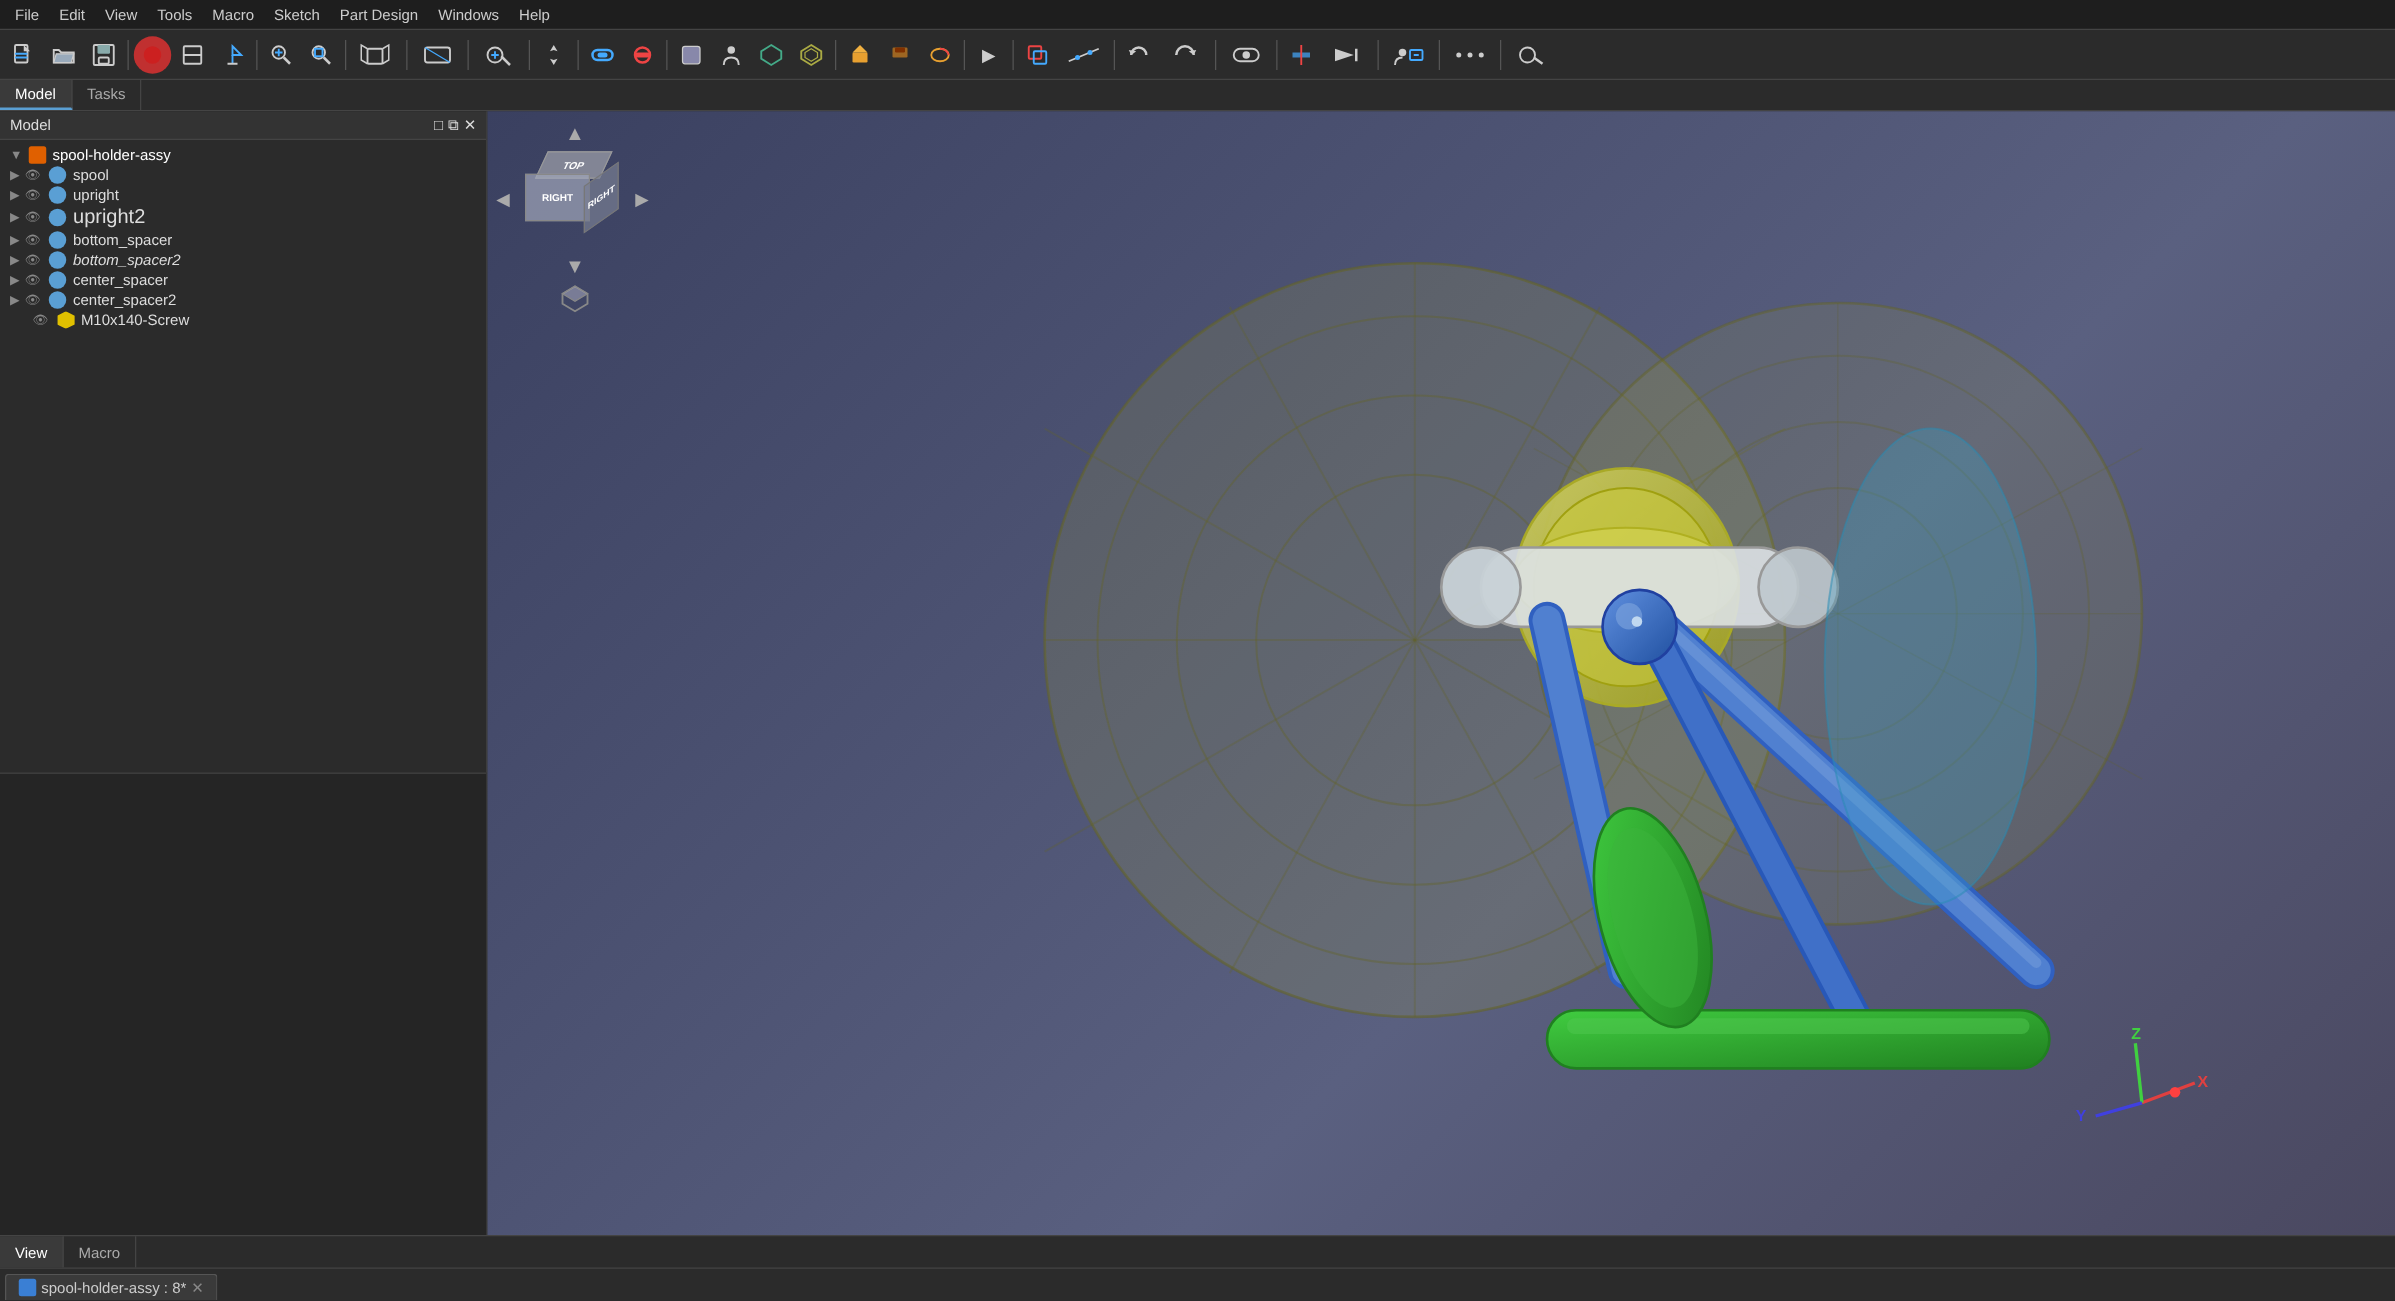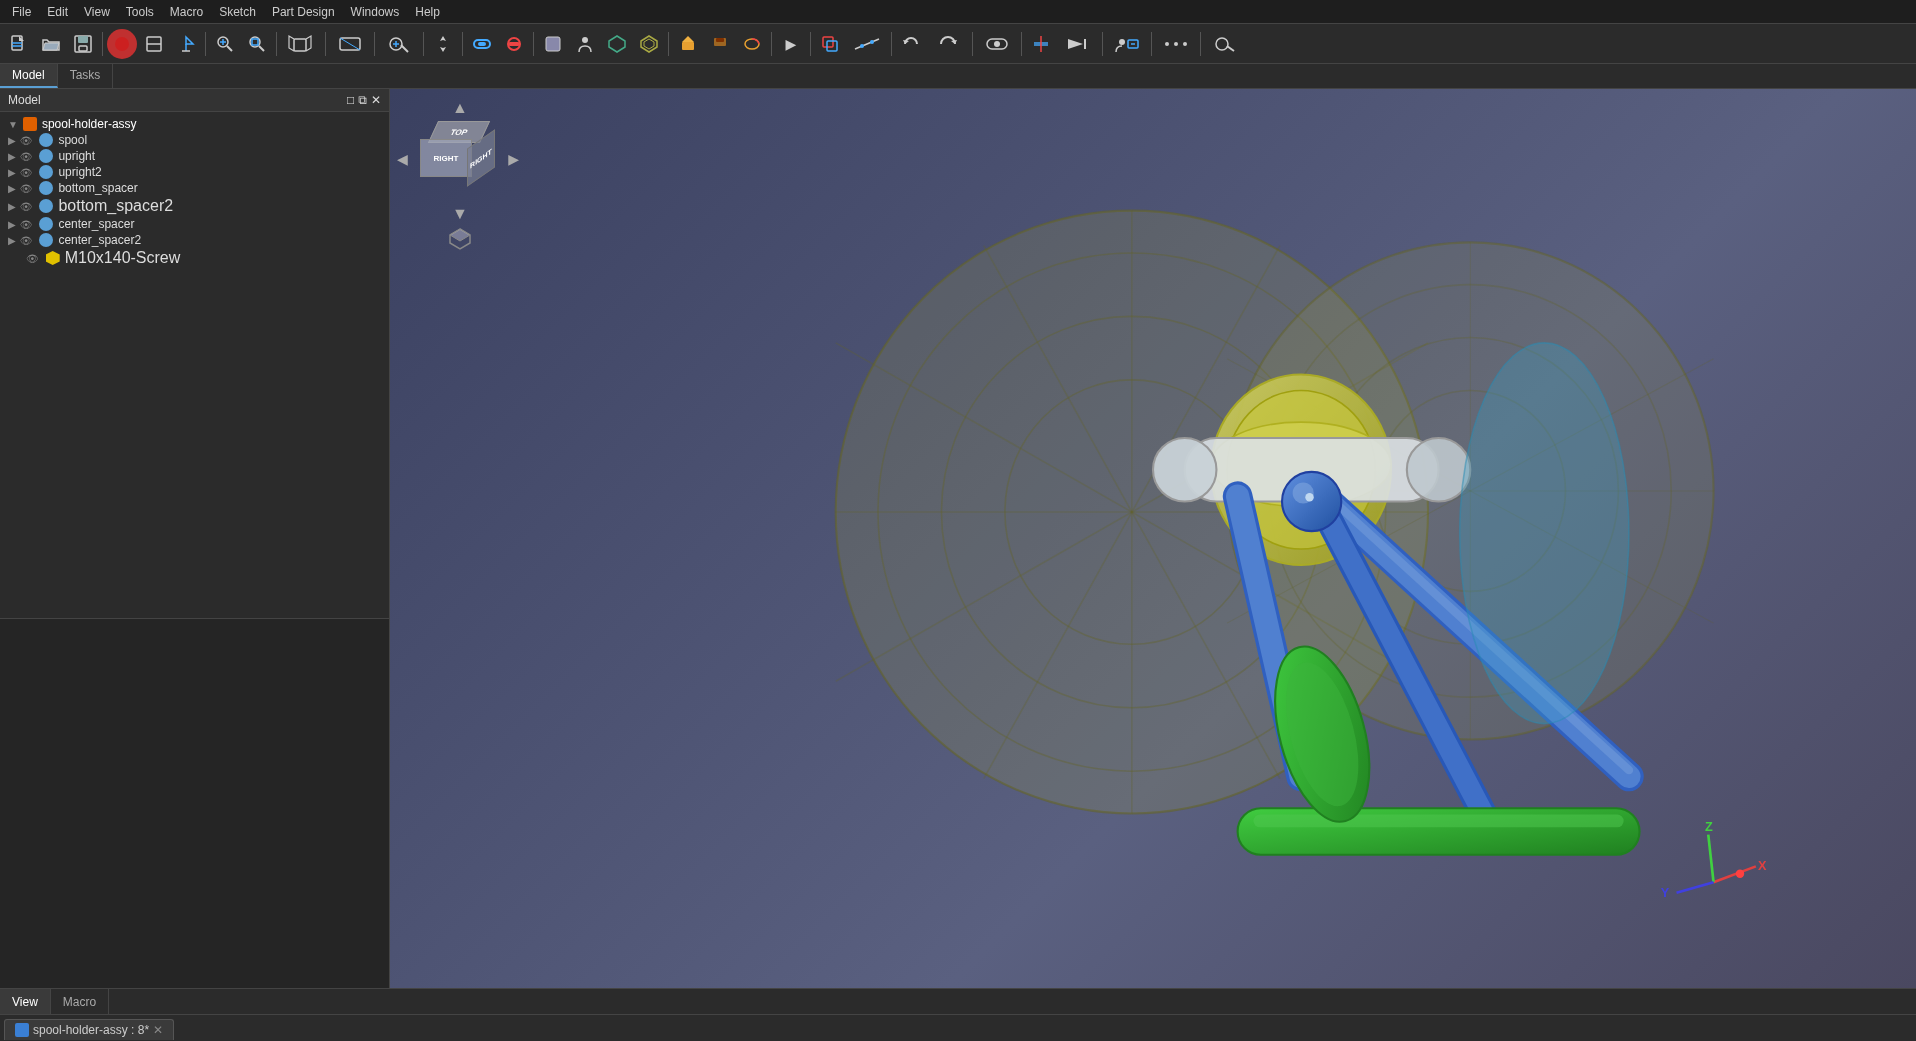--- a/index.html
+++ b/index.html
@@ -332,51 +332,51 @@
         <div class="tree-row indent-1">
           <span class="expand">▶</span>
           <span style="font-size:10px;color:#888;margin:0 2px;">👁</span>
           <span style="display:inline-block;width:14px;height:14px;background:#5a9fd4;border-radius:50%;margin:0 3px;"></span>
           <span style="font-size:12px;">upright</span>
         </div>
         <div class="tree-row indent-1">
           <span class="expand">▶</span>
           <span style="font-size:10px;color:#888;margin:0 2px;">👁</span>
           <span style="display:inline-block;width:14px;height:14px;background:#5a9fd4;border-radius:50%;margin:0 3px;"></span>
-          <span style="font-size:12px;">upright2</span>
+          <span style="font-size:16px;">upright2</span>
         </div>
         <div class="tree-row indent-1">
           <span class="expand">▶</span>
           <span style="font-size:10px;color:#888;margin:0 2px;">👁</span>
           <span style="display:inline-block;width:14px;height:14px;background:#5a9fd4;border-radius:50%;margin:0 3px;"></span>
           <span style="font-size:12px;">bottom_spacer</span>
         </div>
         <div class="tree-row indent-1">
           <span class="expand">▶</span>
           <span style="font-size:10px;color:#888;margin:0 2px;">👁</span>
           <span style="display:inline-block;width:14px;height:14px;background:#5a9fd4;border-radius:50%;margin:0 3px;"></span>
-          <span style="font-size:16px;">bottom_spacer2</span>
+          <span style="font-size:12px;font-style:italic;">bottom_spacer2</span>
         </div>
         <div class="tree-row indent-1">
           <span class="expand">▶</span>
           <span style="font-size:10px;color:#888;margin:0 2px;">👁</span>
           <span style="display:inline-block;width:14px;height:14px;background:#5a9fd4;border-radius:50%;margin:0 3px;"></span>
           <span style="font-size:12px;">center_spacer</span>
         </div>
         <div class="tree-row indent-1">
           <span class="expand">▶</span>
           <span style="font-size:10px;color:#888;margin:0 2px;">👁</span>
           <span style="display:inline-block;width:14px;height:14px;background:#5a9fd4;border-radius:50%;margin:0 3px;"></span>
           <span style="font-size:12px;">center_spacer2</span>
         </div>
         <div class="tree-row indent-1">
           <span style="width:14px;display:inline-block;"></span>
           <span style="font-size:10px;color:#888;margin:0 2px;">👁</span>
           <span style="display:inline-block;width:14px;height:14px;background:#e0c000;clip-path:polygon(50% 0%,100% 25%,100% 75%,50% 100%,0% 75%,0% 25%);margin:0 3px;"></span>
-          <span style="font-size:16px;">M10x140-Screw</span>
+          <span style="font-size:12px;">M10x140-Screw</span>
         </div>
       </div>
     </div>
     <div id="bottom-panel">
       <div id="props-panel"></div>
     </div>
   </div>
 
   <div id="viewport">
     

